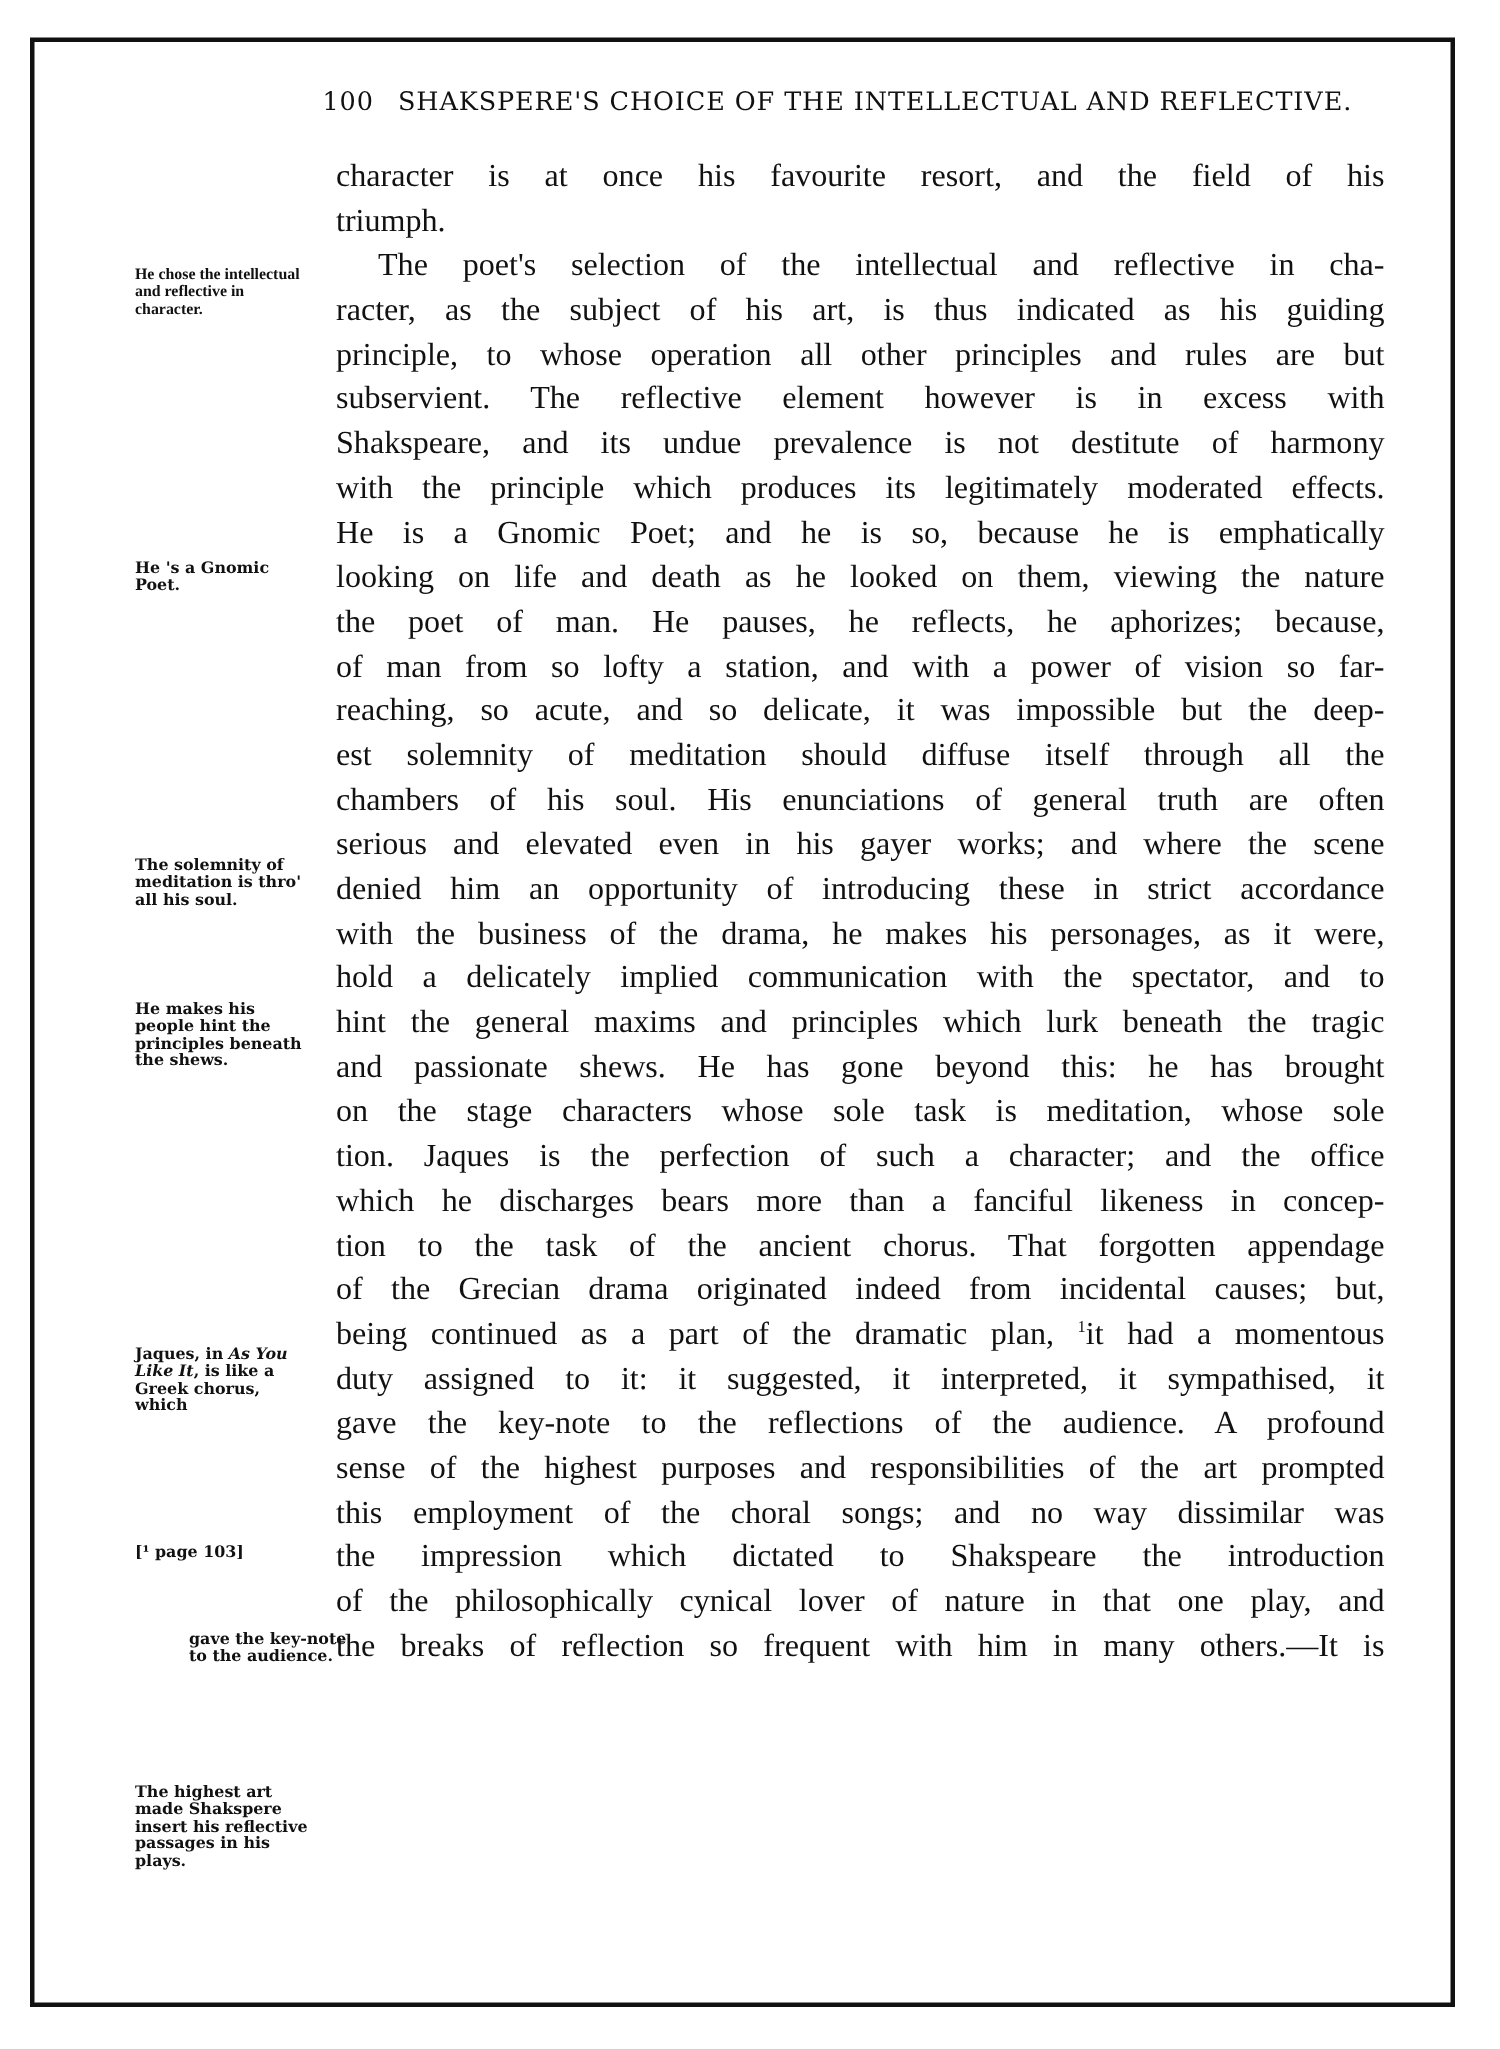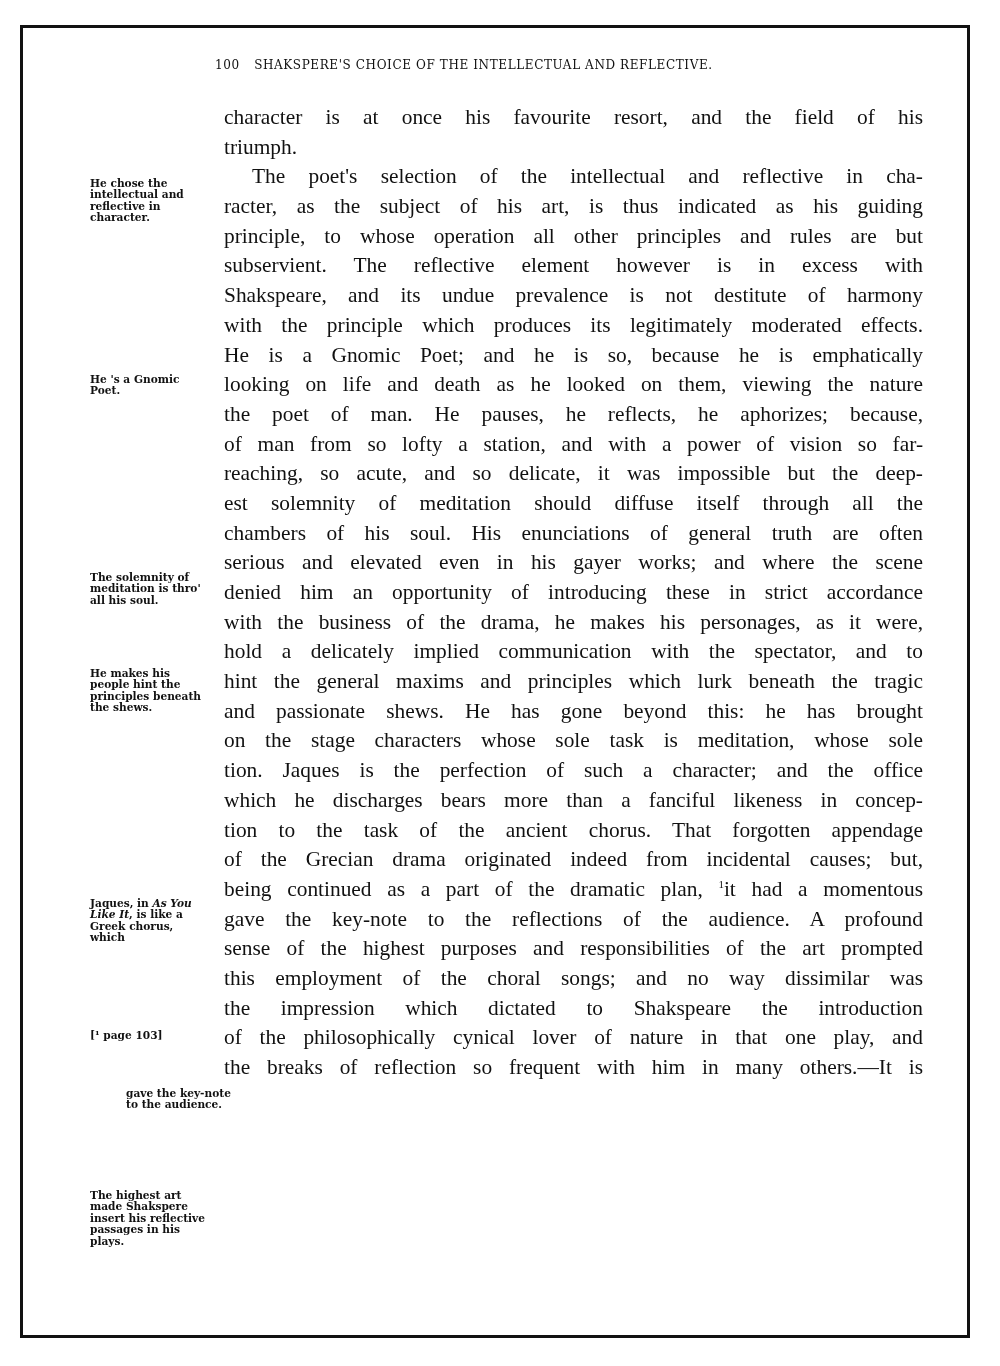--- a/index.html
+++ b/index.html
@@ -4,21 +4,21 @@
   <style>
     html, body { margin: 0; padding: 0; background: #ffffff; }
     body { width: 1000px; height: 1366px; position: relative; overflow: hidden; }
     .frame {
       position: absolute; left: 20px; top: 25px; width: 950px; height: 1313px;
       border: 3px solid #111; box-sizing: border-box;
     }
     .running-head {
       position: absolute; left: 215px; top: 58px; width: 720px;
       font-family: "DejaVu Serif", "Liberation Serif", serif;
-      font-size: 12px; letter-spacing: 0.6px; color: #111; white-space: nowrap;
+      font-size: 17px; letter-spacing: 0.6px; color: #111; white-space: nowrap;
     }
     .running-head .pnum { margin-right: 10px; }
     .body-text {
       position: absolute; left: 212px; top: 103px; width: 711px;
       font-family: "Liberation Serif", serif; font-size: 21.4px; line-height: 29.7px;
       color: #111;
     }
     .line { display: block; text-align: justify; text-align-last: justify; white-space: nowrap; height: 29.7px; margin-left: 12px; }
     .line.last { text-align-last: left; }
     .line.indent { text-indent: 28px; }
@@ -61,28 +61,29 @@
   <span class="line">with the business of the drama, he makes his personages, as it were,</span>
   <span class="line">hold a delicately implied communication with the spectator, and to</span>
   <span class="line">hint the general maxims and principles which lurk beneath the tragic</span>
   <span class="line">and passionate shews.  He has gone beyond this: he has brought</span>
   <span class="line">on the stage characters whose sole task is meditation, whose sole</span>
   <span class="line">tion.  Jaques is the perfection of such a character; and the office</span>
   <span class="line">which he discharges bears more than a fanciful likeness in concep-</span>
   <span class="line">tion to the task of the ancient chorus.  That forgotten appendage</span>
   <span class="line">of the Grecian drama originated indeed from incidental causes; but,</span>
   <span class="line"><span>being continued as a part of the dramatic plan, </span><sup>1</sup><span>it had a momentous</span></span>
+  <span class="line">duty assigned to it: it suggested, it interpreted, it sympathised, it</span>
   <span class="line">gave the key-note to the reflections of the audience.  A profound</span>
   <span class="line">sense of the highest purposes and responsibilities of the art prompted</span>
   <span class="line">this employment of the choral songs; and no way dissimilar was</span>
   <span class="line">the impression which dictated to Shakspeare the introduction</span>
   <span class="line">of the philosophically cynical lover of nature in that one play, and</span>
   <span class="line">the breaks of reflection so frequent with him in many others.—It is</span>
 </div>
 
-<div class="margin-note" style="top:178px;">He chose the intellectual and reflective in character.</div>
+<div class="margin-note" style="top:178px;font-family:Liberation Serif, serif;">He chose the intellectual and reflective in character.</div>
 <div class="margin-note" style="top:374px;">He 's a Gnomic Poet.</div>
 <div class="margin-note" style="top:540px;margin-top:32px;">The solemnity of meditation is thro' all his soul.</div>
 <div class="margin-note" style="top:668px;">He makes his people hint the principles beneath the shews.</div>
 <div class="margin-note" style="top:898px;"><span>Jaques, in</span> <i>As You Like It</i><span>, is like a Greek chorus, which</span></div>
 <div class="margin-note" style="top:1030px;">[¹ page 103]</div>
 <div class="margin-note" style="top:1088px;margin-left:36px;">gave the key-note to the audience.</div>
 <div class="margin-note" style="top:1190px;">The highest art made Shakspere insert his reflective passages in his plays.</div>
 
 </body></html>

